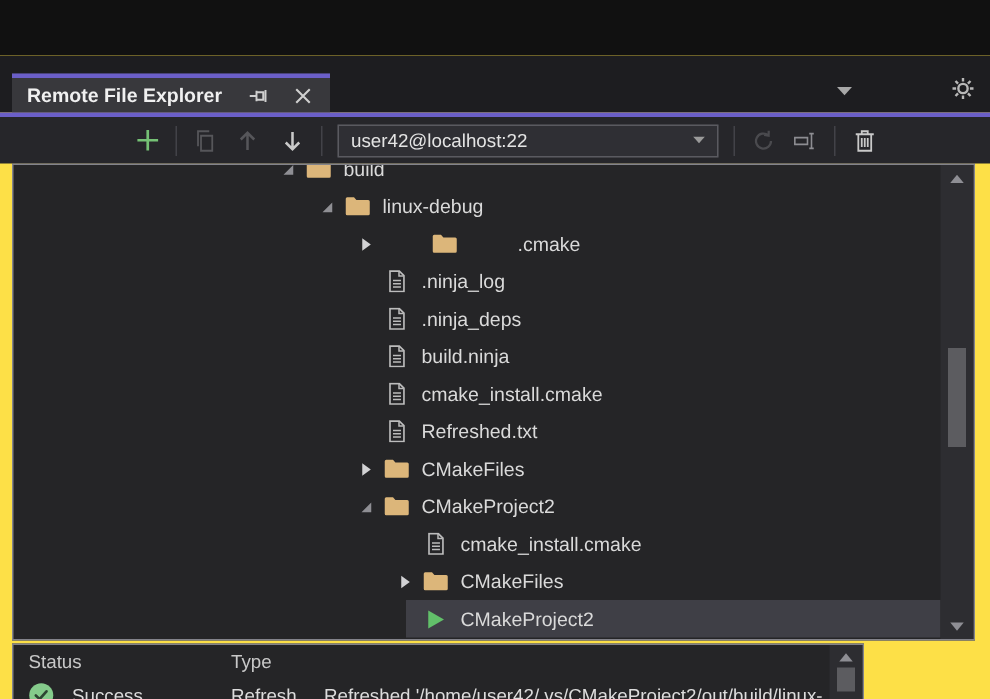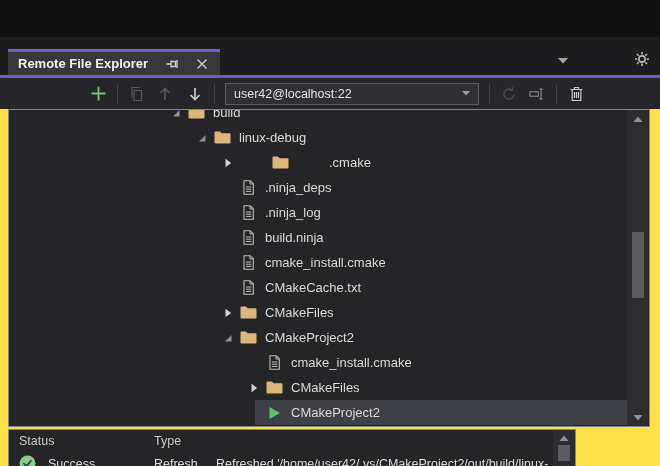--- a/index.html
+++ b/index.html
@@ -28,21 +28,21 @@
   .c-add{color:var(--add-green);}
   .c-dis{color:#56565a;} .c-dim{color:#4a4a4e;} .c-mid{color:#8d8d92;} .c-lit{color:#c9c9c9;}
   .combo{width:254px; height:22px; background:#2f2f34; border:1px solid #5a5a60; display:flex;
          align-items:center; padding:0 8px; margin:0 2px; flex:none;}
   .combo-value{flex:1; font-size:12.5px; color:#e4e4e4; white-space:nowrap; overflow:hidden;}
   .combo-arrow{color:#9a9a9a; display:flex;}
 
   
   .tree-box{position:absolute; left:8px; top:72px; width:642px; height:318px; background:#252527;
             border:1px solid #83838b; overflow:hidden;}
-  .tree-rows{position:absolute; left:0; top:-10px; right:22px;}
+  .tree-rows{position:absolute; left:16px; top:-10px; right:22px;}
   .trow{height:25px; display:flex; align-items:center; white-space:nowrap; overflow:hidden;}
   .twisty{width:18px; height:12px; display:flex; align-items:center; justify-content:center; flex:none;}
   .ticon{width:22px; display:flex; align-items:center; justify-content:center; flex:none;}
   .tlabel{font-size:13px; color:#dadada; padding-left:6px;}
   .vscroll{position:absolute; right:0; top:0; bottom:0; width:22px; background:#2d2d31;}
   .sarrow{position:absolute; left:0; width:22px; height:16px; display:flex; align-items:center; justify-content:center; color:#8e8e94;}
   .sthumb{position:absolute; left:5px; width:12px; background:#5c5c60;}
 
   
   .ops-box{position:absolute; left:8px; top:392px; width:568px; height:61px; background:#252527;
@@ -199,42 +199,42 @@
         </div>
         <div class="trow" style="padding-left: 210px;">
           <span class="twisty"></span>
           <span class="ticon">
             <svg width="13" height="15" viewBox="0 0 13 15">
               <path d="M2 0.7 H8.2 L11.3 3.8 V14.3 H2 Z" fill="none" stroke="#bcbcbc" stroke-width="1.1"></path>
               <path d="M8 1 V4 H11" fill="none" stroke="#bcbcbc" stroke-width="1"></path>
               <path d="M4 7 H9.3 M4 9.2 H9.3 M4 11.4 H9.3" stroke="#bcbcbc" stroke-width="1"></path>
             </svg>
           </span>
+          <span class="tlabel">.ninja_log</span>
+        </div>
+        <div class="trow" style="padding-left: 210px;">
+          <span class="twisty"></span>
+          <span class="ticon">
+            <svg width="13" height="15" viewBox="0 0 13 15">
+              <path d="M2 0.7 H8.2 L11.3 3.8 V14.3 H2 Z" fill="none" stroke="#bcbcbc" stroke-width="1.1"></path>
+              <path d="M8 1 V4 H11" fill="none" stroke="#bcbcbc" stroke-width="1"></path>
+              <path d="M4 7 H9.3 M4 9.2 H9.3 M4 11.4 H9.3" stroke="#bcbcbc" stroke-width="1"></path>
+            </svg>
+          </span>
           <span class="tlabel">.ninja_deps</span>
         </div>
         <div class="trow" style="padding-left: 210px;">
           <span class="twisty"></span>
           <span class="ticon">
             <svg width="13" height="15" viewBox="0 0 13 15">
               <path d="M2 0.7 H8.2 L11.3 3.8 V14.3 H2 Z" fill="none" stroke="#bcbcbc" stroke-width="1.1"></path>
               <path d="M8 1 V4 H11" fill="none" stroke="#bcbcbc" stroke-width="1"></path>
               <path d="M4 7 H9.3 M4 9.2 H9.3 M4 11.4 H9.3" stroke="#bcbcbc" stroke-width="1"></path>
             </svg>
           </span>
-          <span class="tlabel">.ninja_log</span>
-        </div>
-        <div class="trow" style="padding-left: 210px;">
-          <span class="twisty"></span>
-          <span class="ticon">
-            <svg width="13" height="15" viewBox="0 0 13 15">
-              <path d="M2 0.7 H8.2 L11.3 3.8 V14.3 H2 Z" fill="none" stroke="#bcbcbc" stroke-width="1.1"></path>
-              <path d="M8 1 V4 H11" fill="none" stroke="#bcbcbc" stroke-width="1"></path>
-              <path d="M4 7 H9.3 M4 9.2 H9.3 M4 11.4 H9.3" stroke="#bcbcbc" stroke-width="1"></path>
-            </svg>
-          </span>
           <span class="tlabel">build.ninja</span>
         </div>
         <div class="trow" style="padding-left: 210px;">
           <span class="twisty"></span>
           <span class="ticon">
             <svg width="13" height="15" viewBox="0 0 13 15">
               <path d="M2 0.7 H8.2 L11.3 3.8 V14.3 H2 Z" fill="none" stroke="#bcbcbc" stroke-width="1.1"></path>
               <path d="M8 1 V4 H11" fill="none" stroke="#bcbcbc" stroke-width="1"></path>
               <path d="M4 7 H9.3 M4 9.2 H9.3 M4 11.4 H9.3" stroke="#bcbcbc" stroke-width="1"></path>
             </svg>
@@ -243,21 +243,21 @@
         </div>
         <div class="trow" style="padding-left: 210px;">
           <span class="twisty"></span>
           <span class="ticon">
             <svg width="13" height="15" viewBox="0 0 13 15">
               <path d="M2 0.7 H8.2 L11.3 3.8 V14.3 H2 Z" fill="none" stroke="#bcbcbc" stroke-width="1.1"></path>
               <path d="M8 1 V4 H11" fill="none" stroke="#bcbcbc" stroke-width="1"></path>
               <path d="M4 7 H9.3 M4 9.2 H9.3 M4 11.4 H9.3" stroke="#bcbcbc" stroke-width="1"></path>
             </svg>
           </span>
-          <span class="tlabel">CMakeCache.txt</span>
+          <span class="tlabel">Refreshed.txt</span>
         </div>
         <div class="trow" style="padding-left: 210px;">
           <span class="twisty">
             <svg width="8" height="10" viewBox="0 0 8 10">
               <polygon points="1.5,0.8 7.2,5 1.5,9.2" fill="#d2d2d4"></polygon>
             </svg>
           </span>
           <span class="ticon">
             <svg width="17" height="13" viewBox="0 0 17 13">
               <path d="M0.5 1.5 a1 1 0 0 1 1-1 H6 L7.6 2.3 H15.5 a1 1 0 0 1 1 1 V11.5 a1 1 0 0 1 -1 1 H1.5 a1 1 0 0 1 -1-1 Z" fill="var(--folder)"></path>

